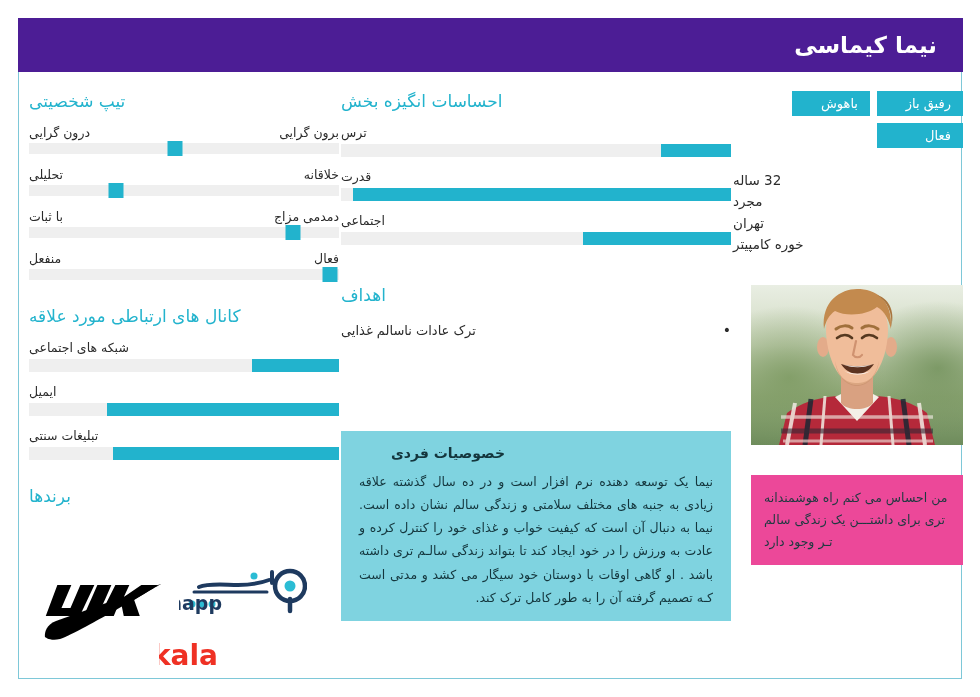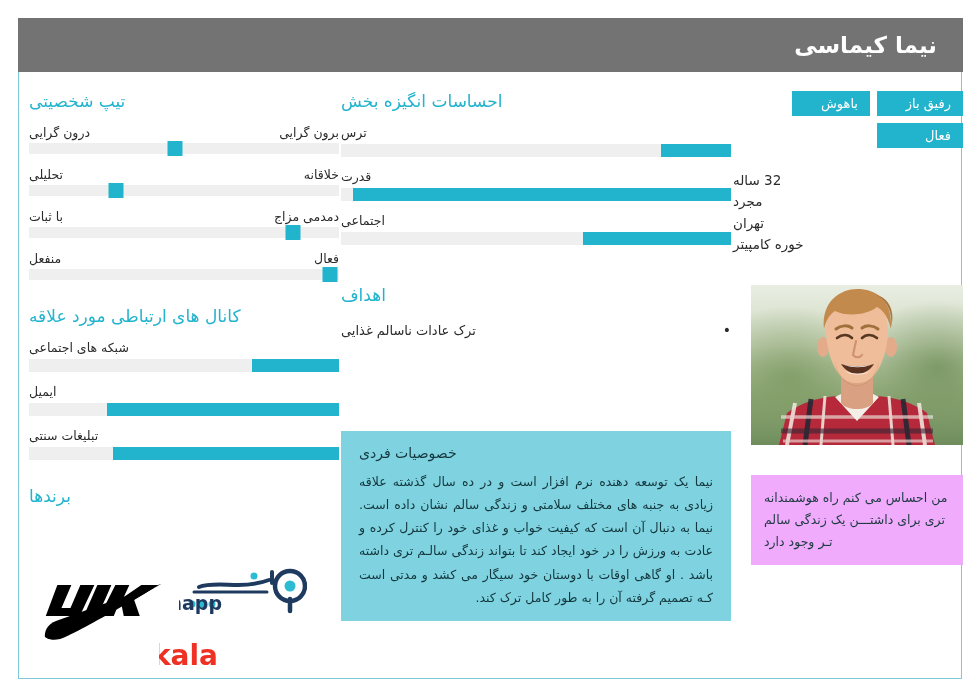--- a/index.html
+++ b/index.html
@@ -14,21 +14,21 @@
     position: absolute;
     left: 18px; top: 18px;
     width: 944px; height: 661px;
     border: 1px solid #7ec8d8;
     background: #ffffff;
   }
   
   #header {
     position: absolute; left: -1px; top: -1px;
     width: 945px; height: 54px;
-    background: #737373;
+    background: #4c1d95;
     display: flex; align-items: center; justify-content: flex-start;
     padding-right: 26px;
   }
   #header .name {
     color: #ffffff; font-size: 23px; font-weight: bold;
     letter-spacing: .5px;
   }
   
   .col { position: absolute; }
   #col-left   { left: 10px;  top: 72px;  width: 310px; }
@@ -117,38 +117,38 @@
     width: 212px; height: 160px;
     overflow: hidden;
     background: #cdd9c4;
   }
   #photo svg { display: block; width: 212px; height: 160px; }
 
   
   #quote {
     margin-top: 30px;
     width: 212px;
-    background: #f0abfc;
+    background: #ec4899;
     color: #1d3a40;
     font-size: 12.5px; line-height: 1.75;
     padding: 12px 13px;
     direction: rtl; text-align: left;
   }
 
   
   #charbox {
     position: absolute;
     left: 322px; top: 412px;
     width: 390px; height: 190px;
     background: #7fd3e0;
     padding: 14px 18px;
     direction: rtl; text-align: left;
     color: #14363d;
   }
-  #charbox h3 { font-size: 14px; font-weight: normal; margin-bottom: 9px; }
+  #charbox h3 { font-size: 14px; font-weight: bold; margin-bottom: 9px; margin-left: 32px; }
   #charbox p { font-size: 12.5px; line-height: 1.85; text-align: justify; }
 
   
   #brands-area { position: relative; height: 175px; margin-top: 10px; }
   .logo { position: absolute; }
   #logo-nike  { left: 14px;  top: 62px;  width: 120px; height: 58px; }
   #logo-snapp { left: 150px; top: 48px;  width: 128px; height: 48px; }
   #logo-digi  { left: 130px; top: 116px; width: 150px; height: 40px; }
   .logo svg { display: block; width: 100%; height: 100%; }
 </style>

